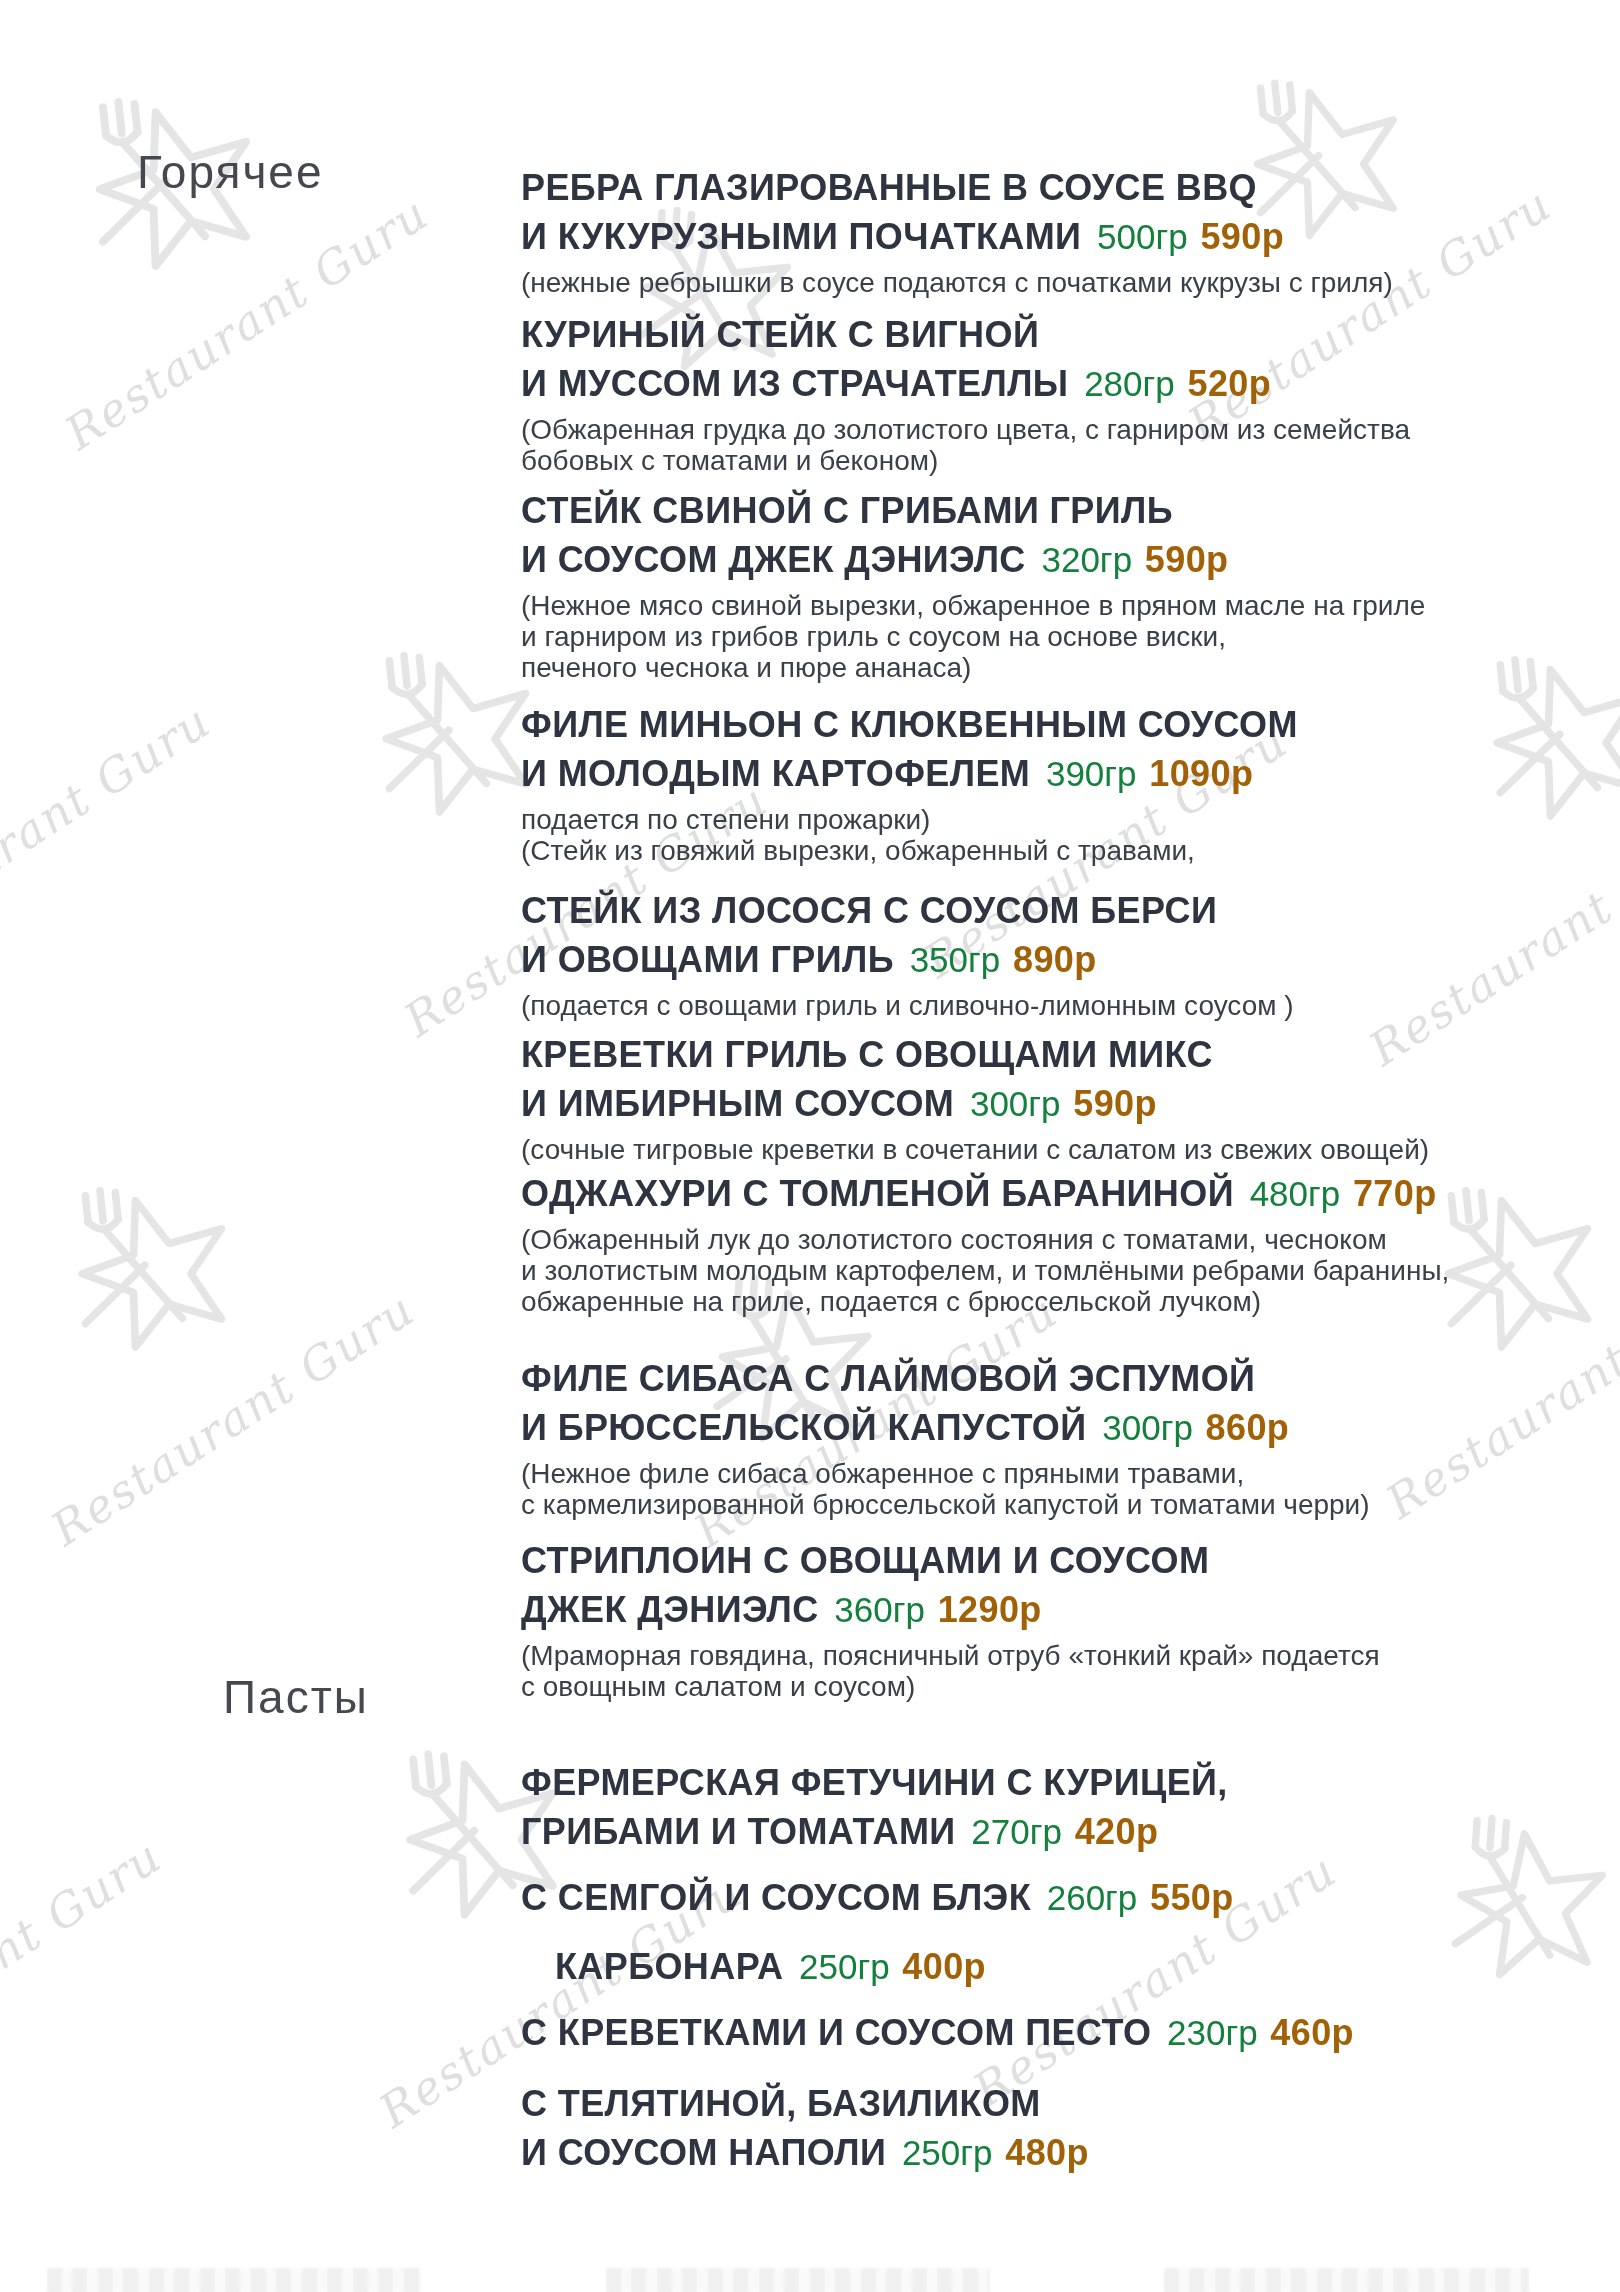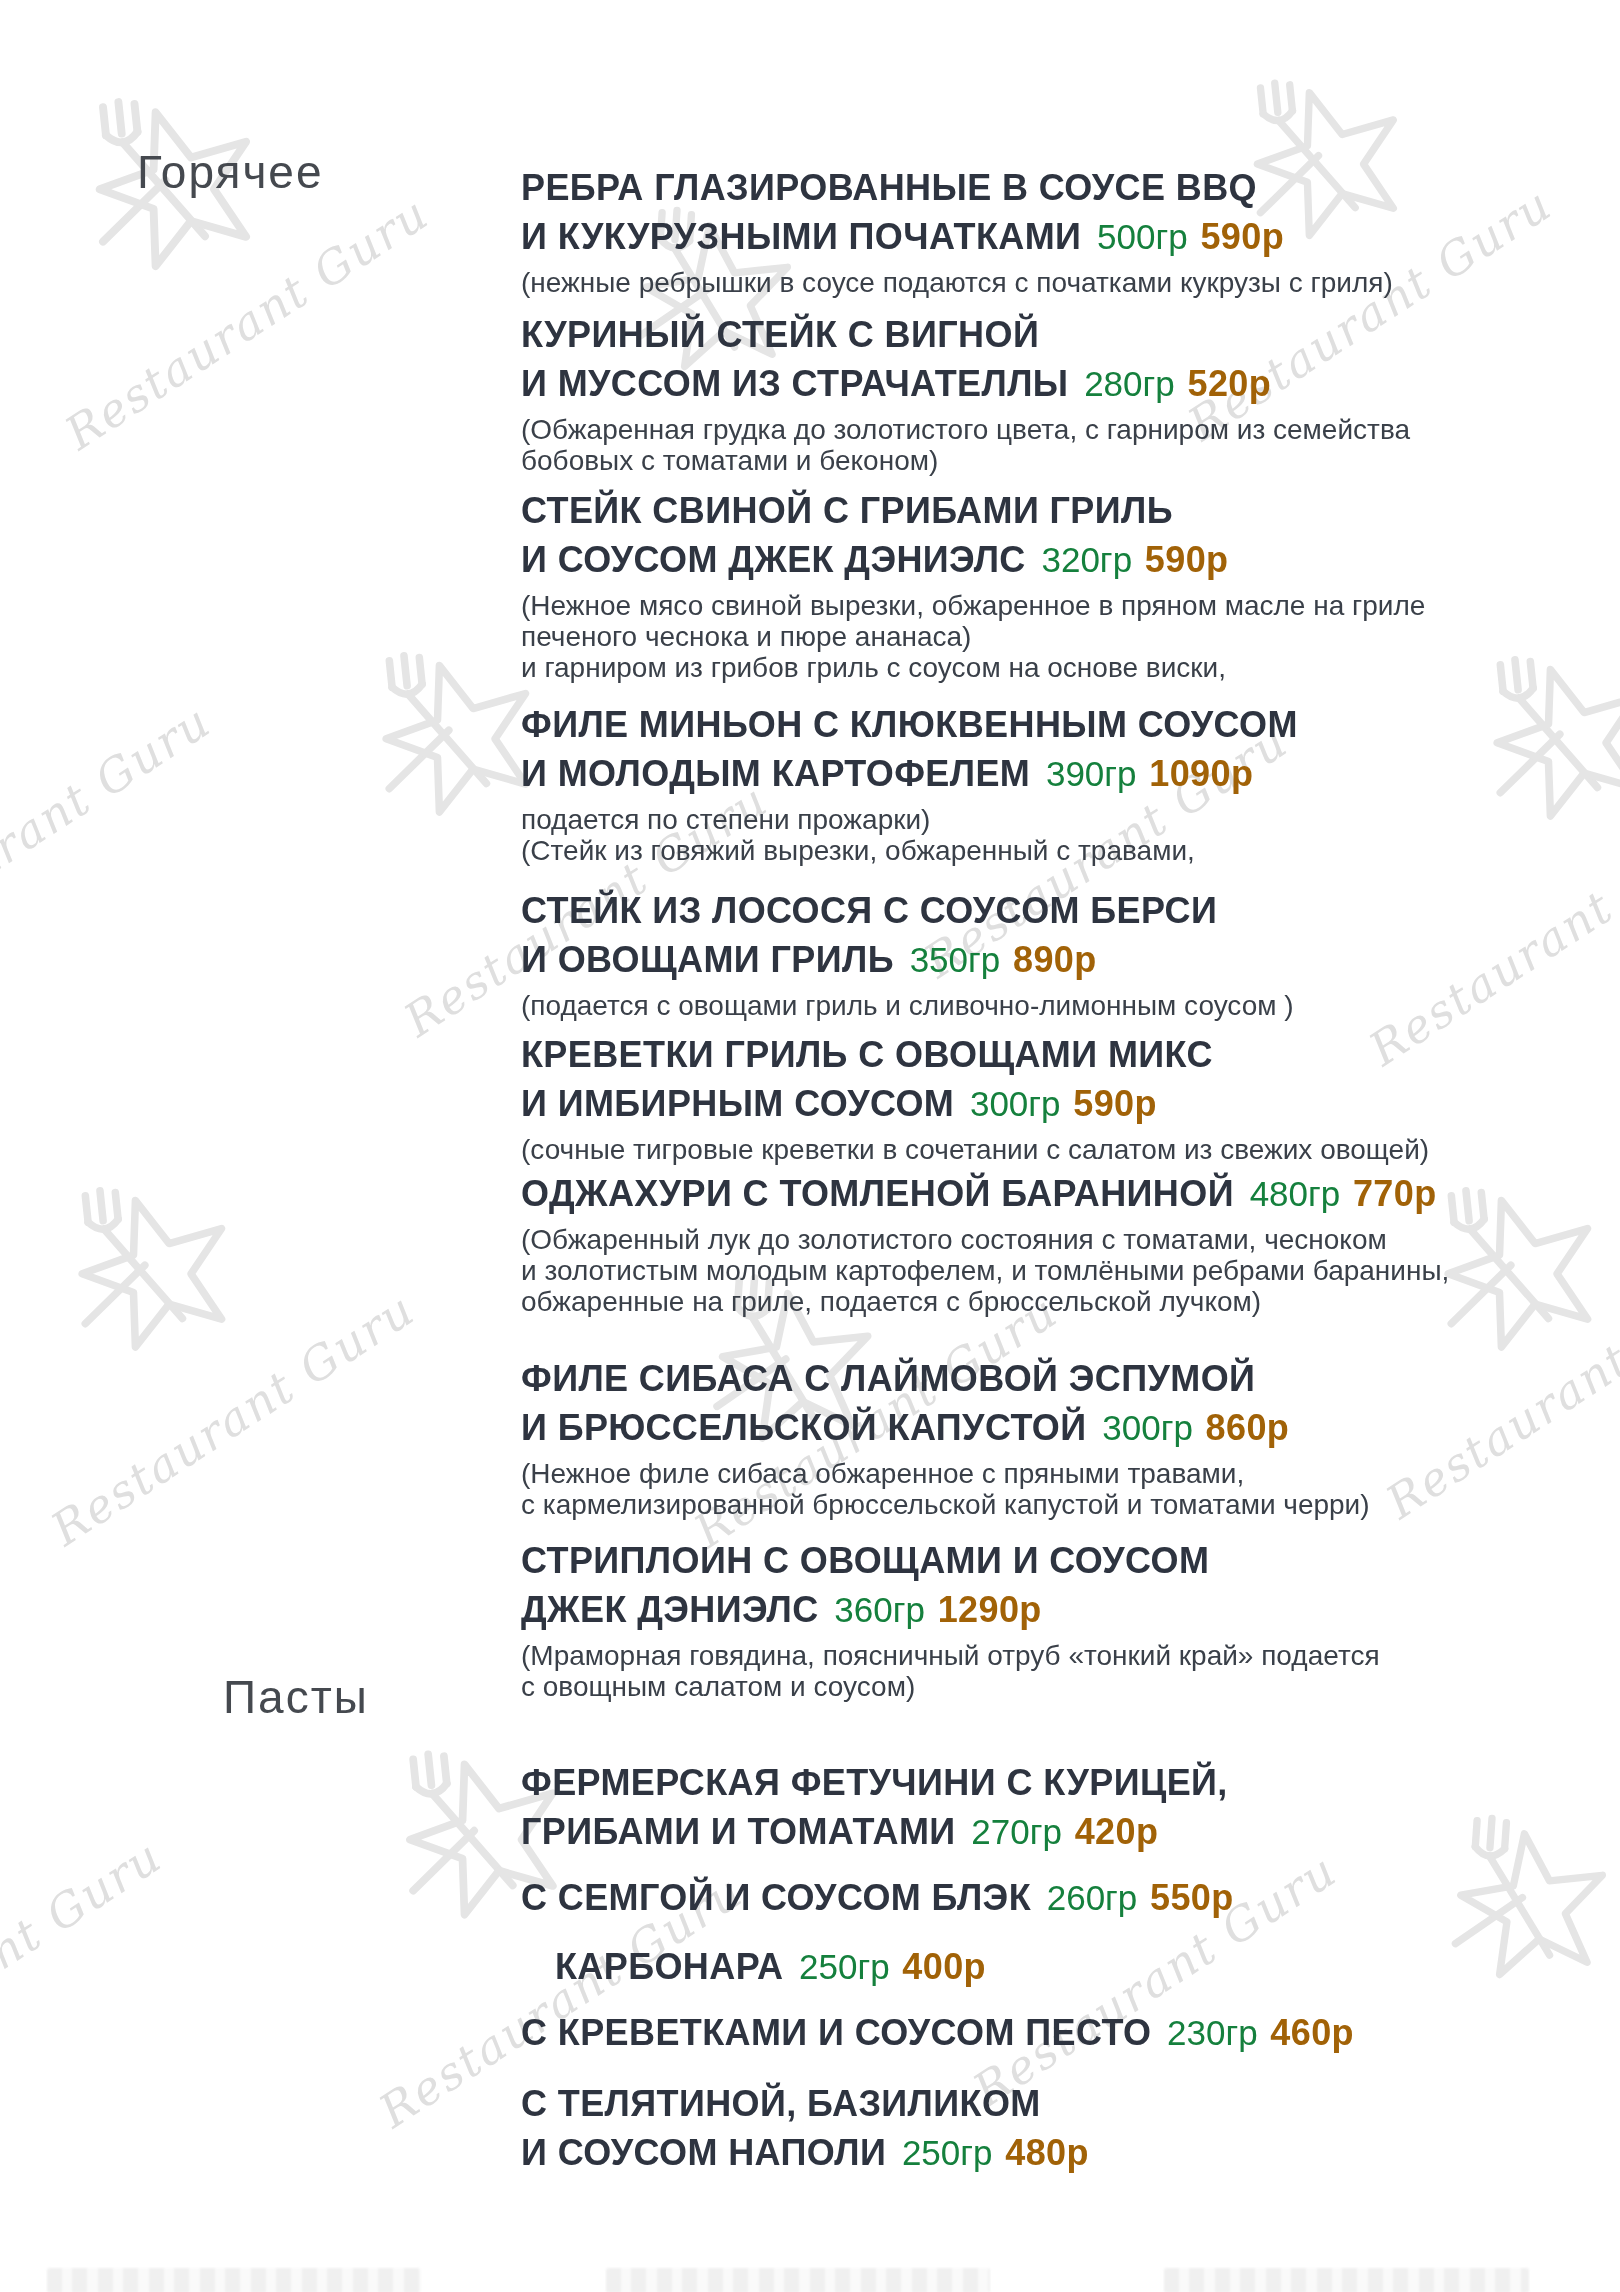--- a/index.html
+++ b/index.html
@@ -202,22 +202,22 @@
       <div class="desc">
         <div class="desc-line">(Обжаренная грудка до золотистого цвета, с гарниром из семейства</div>
         <div class="desc-line">бобовых с томатами и беконом)</div>
       </div>
     </div>
     <div class="item" style="top: 486px;">
       <div class="title-line"><span>СТЕЙК СВИНОЙ С ГРИБАМИ ГРИЛЬ</span></div>
       <div class="title-line"><span>И СОУСОМ ДЖЕК ДЭНИЭЛС</span><span class="weight">320гр</span><span class="price">590р</span></div>
       <div class="desc">
         <div class="desc-line">(Нежное мясо свиной вырезки, обжаренное в пряном масле на гриле</div>
+        <div class="desc-line">и гарниром из грибов гриль с соусом на основе виски,</div>
         <div class="desc-line">печеного чеснока и пюре ананаса)</div>
-        <div class="desc-line">и гарниром из грибов гриль с соусом на основе виски,</div>
       </div>
     </div>
     <div class="item" style="top: 700px;">
       <div class="title-line"><span>ФИЛЕ МИНЬОН С КЛЮКВЕННЫМ СОУСОМ</span></div>
       <div class="title-line"><span>И МОЛОДЫМ КАРТОФЕЛЕМ</span><span class="weight">390гр</span><span class="price">1090р</span></div>
       <div class="desc">
         <div class="desc-line">подается по степени прожарки)</div>
         <div class="desc-line">(Стейк из говяжий вырезки, обжаренный с травами,</div>
       </div>
     </div>

